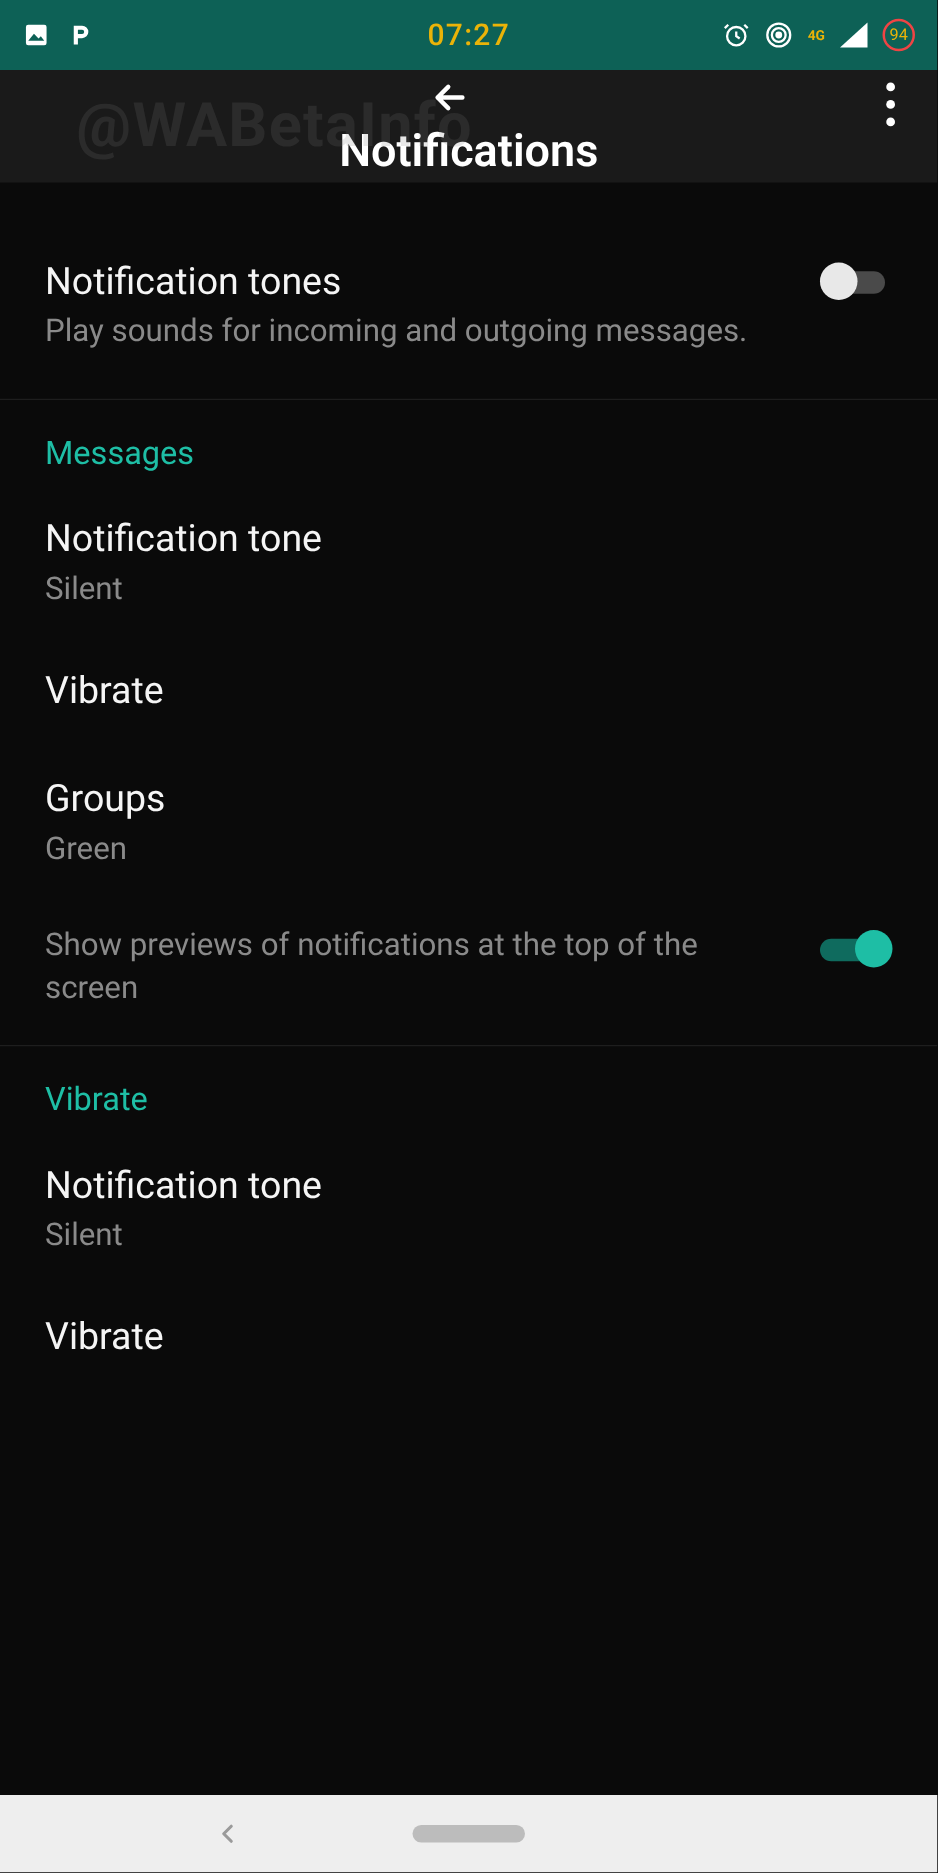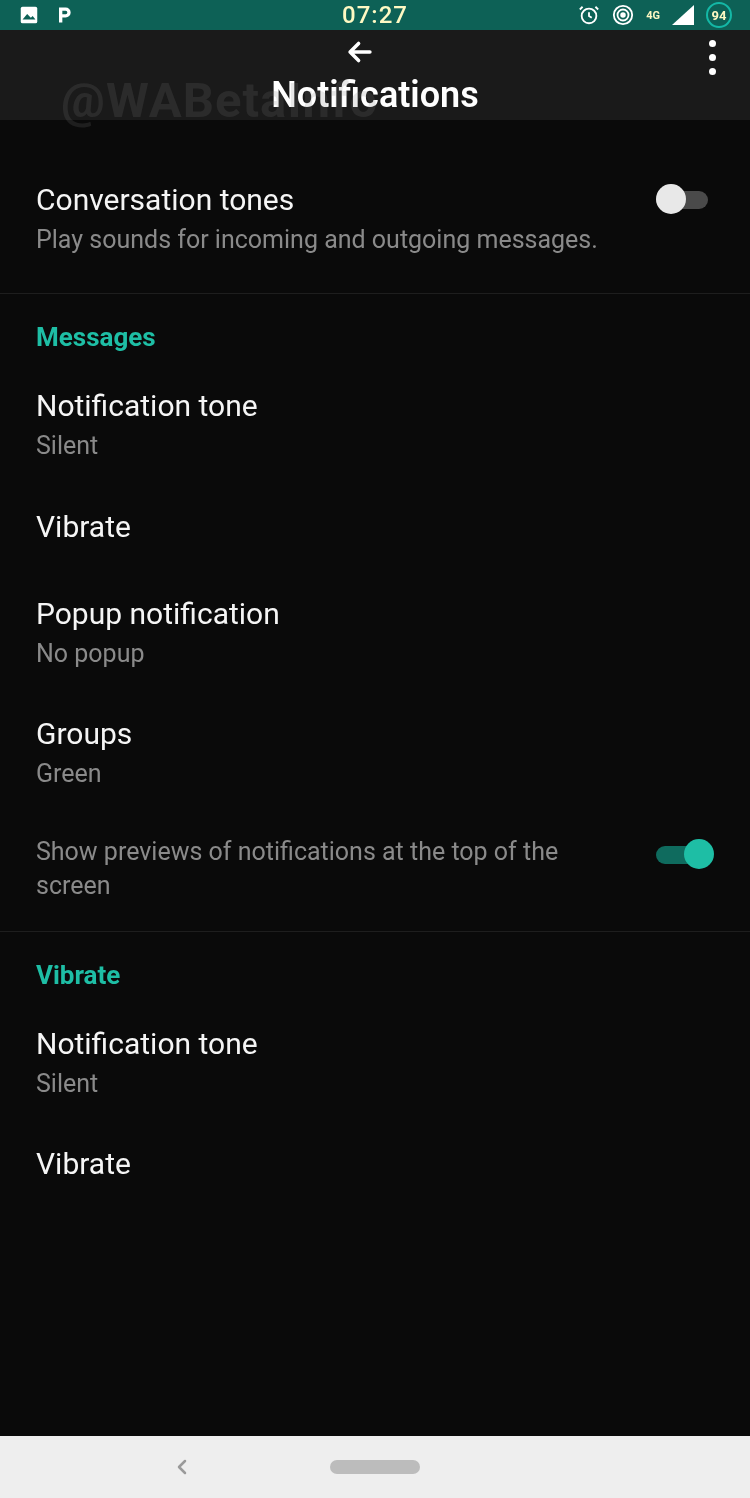--- a/index.html
+++ b/index.html
@@ -5,27 +5,27 @@
   * { box-sizing: border-box; margin: 0; padding: 0; }
   body {
     width: 750px;
     height: 1498px;
     background: #0a0a0a;
     font-family: Roboto, -apple-system, sans-serif;
     overflow: hidden;
     position: relative;
   }
   .status-bar {
-    height: 30px;
+    height: 56px;
     background: #0d6156;
     display: flex;
     align-items: center;
     justify-content: space-between;
     padding: 0 18px;
-    color: #fef9c3;
+    color: #eab308;
     font-size: 22px;
   }
   .status-left { display: flex; gap: 14px; align-items: center; }
   .status-right { display: flex; gap: 12px; align-items: center; }
   .status-center {
     position: absolute;
     left: 50%;
     transform: translateX(-50%);
     font-weight: 500;
     font-size: 24px;
@@ -98,21 +98,21 @@
     margin-bottom: 4px;
   }
   .setting-sub {
     font-size: 25px;
     color: #8a8a8a;
     line-height: 1.35;
   }
   .section-header {
     padding: 28px 36px 12px 36px;
     font-size: 26px;
-    font-weight: 700;
+    font-weight: 400;
     color: #1ebea5;
   }
   .toggle {
     width: 58px;
     height: 30px;
     position: relative;
     margin-top: 4px;
     flex-shrink: 0;
   }
   .toggle-track {
@@ -153,23 +153,23 @@
     height: 24px;
   }
   .pill {
     width: 90px;
     height: 14px;
     background: #bcbcbc;
     border-radius: 8px;
   }
   .ico { display: inline-flex; }
   .battery-badge {
-    width: 26px; height: 26px; border: 2px solid #14b8a6; border-radius: 50%;
+    width: 26px; height: 26px; border: 2px solid #ef4444; border-radius: 50%;
     font-size: 13px; display: flex; align-items: center; justify-content: center;
-    font-weight: 700;
+    font-weight: 400;
   }
   .signal-tri {
     width: 0; height: 0; border-style: solid;
     border-width: 0 0 20px 22px; border-color: transparent transparent #fff transparent;
   }
 </style>
 </head>
 <body>
 
 <div class="status-bar">
@@ -222,21 +222,21 @@
 </div>
 
 <div class="watermark">@WABetaInfo</div>
 
 <div class="content">
 
   <div class="spacer-top"></div>
 
   <div class="setting-row tall">
     <div class="setting-text">
-      <div class="setting-title">Conversation tones</div>
+      <div class="setting-title">Notification tones</div>
       <div class="setting-sub">Play sounds for incoming and outgoing messages.</div>
     </div>
     <div class="toggle">
       <div class="toggle-track"></div>
       <div class="toggle-thumb"></div>
     </div>
   </div>
 
   <div class="divider"></div>
 
@@ -248,26 +248,20 @@
       <div class="setting-sub">Silent</div>
     </div>
   </div>
 
   <div class="setting-row">
     <div class="setting-text">
       <div class="setting-title">Vibrate</div>
     </div>
   </div>
 
-  <div class="setting-row">
-    <div class="setting-text">
-      <div class="setting-title">Popup notification</div>
-      <div class="setting-sub">No popup</div>
-    </div>
-  </div>
 
   <div class="setting-row">
     <div class="setting-text">
       <div class="setting-title">Groups</div>
       <div class="setting-sub">Green</div>
     </div>
   </div>
 
   <div class="setting-row">
     <div class="setting-text">

